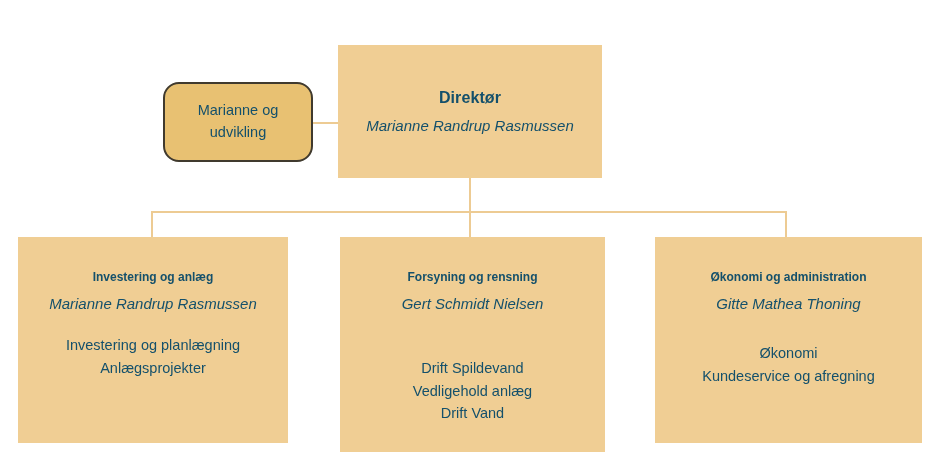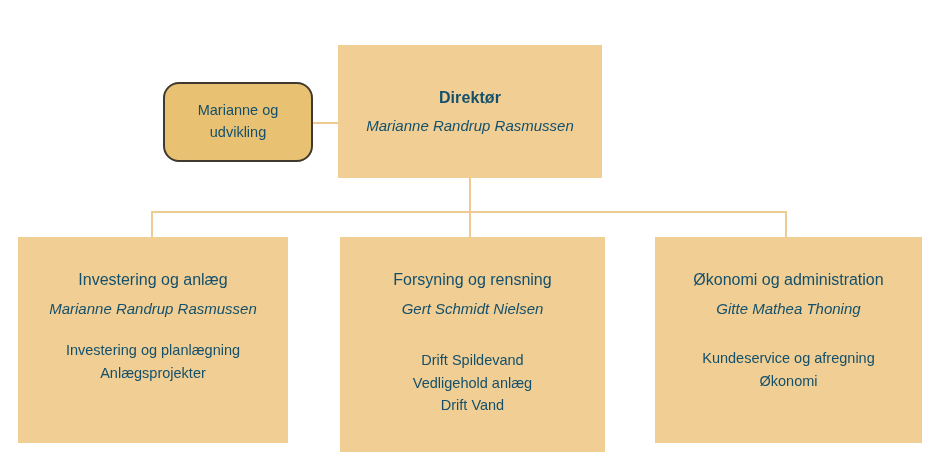--- a/index.html
+++ b/index.html
@@ -54,22 +54,22 @@
     justify-content: center;
   }
 
   .title {
     font-weight: bold;
     font-size: 16px;
     line-height: 1.2;
     letter-spacing: 0.1px;
   }
   .title-dept {
-    font-weight: normal;
-    font-size: 16px;
+    font-weight: bold;
+    font-size: 12px;
     line-height: 1.2;
   }
   .person {
     font-style: italic;
     font-size: 15px;
     line-height: 1.2;
   }
   .unit {
     font-size: 14.5px;
     line-height: 1.55;
@@ -112,29 +112,29 @@
     <span class="person" style="margin-top:11px;">Marianne Randrup Rasmussen</span>
     <div class="units" style="margin-top:21px;">
       <div class="unit">Investering og planlægning</div>
       <div class="unit">Anlægsprojekter</div>
     </div>
   </div>
 
   <div class="node node-dept" style="left:340px; top:237px; width:265px; height:215px; padding-top:33px;">
     <span class="title-dept">Forsyning og rensning</span>
     <span class="person" style="margin-top:11px;">Gert Schmidt Nielsen</span>
-    <div class="units" style="margin-top:31px;">
+    <div class="units" style="margin-top:44px;">
       <div class="unit">Drift Spildevand</div>
       <div class="unit">Vedligehold anlæg</div>
       <div class="unit">Drift Vand</div>
     </div>
   </div>
 
   <div class="node node-dept" style="left:655px; top:237px; width:267px; height:206px; padding-top:33px;">
     <span class="title-dept">Økonomi og administration</span>
     <span class="person" style="margin-top:11px;">Gitte Mathea Thoning</span>
     <div class="units" style="margin-top:29px;">
+      <div class="unit">Økonomi</div>
       <div class="unit">Kundeservice og afregning</div>
-      <div class="unit">Økonomi</div>
     </div>
   </div>
 
 </div>
 
 </body></html>

